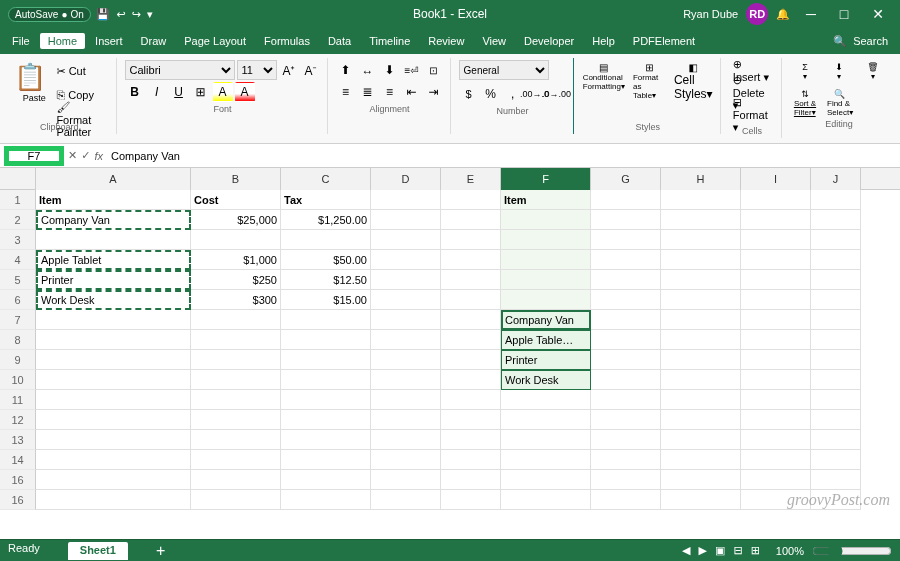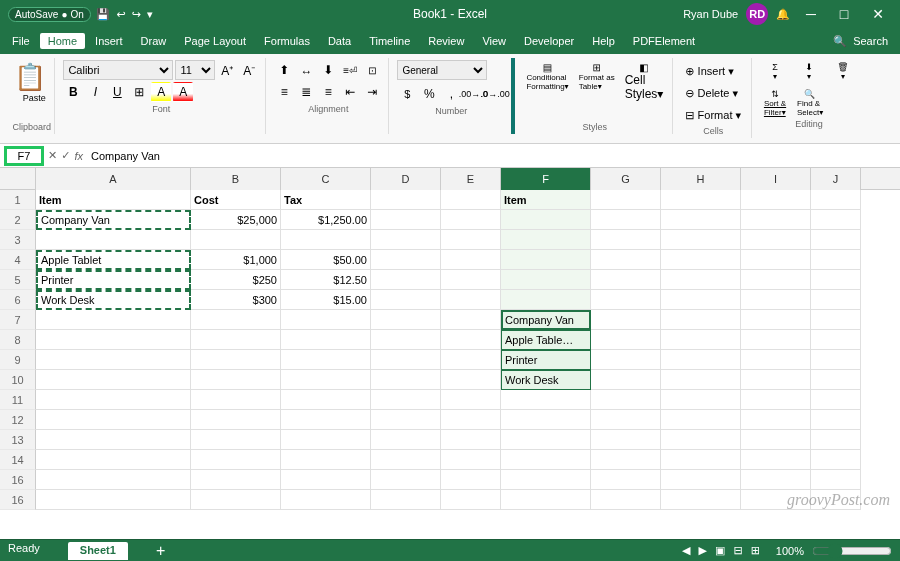--- a/index.html
+++ b/index.html
@@ -80,21 +80,21 @@
     .font-size-select { width: 40px; height: 20px; font-size: 11px; border: 1px solid #ccc; }
     .font-btn { width: 20px; height: 20px; border: 1px solid transparent; background: none; cursor: pointer; font-size: 12px; display: flex; align-items: center; justify-content: center; border-radius: 2px; }
     .font-btn.bold { font-weight: bold; }
     .font-btn.italic { font-style: italic; }
     .font-btn.underline { text-decoration: underline; }
 
     
     .align-group { padding: 2px 6px; border-right: 1px solid #ddd; position: relative; min-height: 76px; }
 
     
-    .number-group { padding: 2px 6px; border-right: 4px solid #0f766e; position: relative; min-height: 76px; }
+    .number-group { padding: 2px 6px; border-right: 1px solid #0f766e; position: relative; min-height: 76px; }
 
     
     .styles-group { padding: 2px 6px; border-right: 1px solid #ddd; position: relative; min-height: 76px; display: flex; flex-direction: column; }
 
     
     .cells-group { padding: 2px 6px; border-right: 1px solid #ddd; position: relative; min-height: 76px; }
 
     
     .editing-group { padding: 2px 6px; position: relative; min-height: 76px; }
 
@@ -102,23 +102,23 @@
     #formula-bar {
       background: white;
       border-bottom: 1px solid #ccc;
       height: 24px;
       display: flex;
       align-items: center;
       padding: 0 4px;
       gap: 4px;
     }
     .name-box {
-      width: 40px;
+      width: 60px;
       height: 20px;
-      border: 3px solid #22c55e;
+      border: 5px solid #22c55e;
       font-size: 11px;
       padding: 0 4px;
       text-align: center;
     }
     .formula-input {
       flex: 1;
       height: 20px;
       border: none;
       outline: none;
       font-size: 11px;
@@ -299,20 +299,25 @@
 </div>
 
 <div id="ribbon">
   <div class="ribbon-section">
 
     <div class="clipboard-group">
       <div class="paste-btn">
         <span class="paste-icon">📋</span>
         <span style="font-size:9px;padding-left:8px;">Paste</span>
       </div>
+      <div class="clipboard-sub">
+        <div class="rb-sm">✂ Cut</div>
+        <div class="rb-sm">⎘ Copy</div>
+        <div class="rb-sm">🖌 Format Painter</div>
+      </div>
       <div class="clipboard-label">Clipboard</div>
     </div>
 
     <div class="font-group">
       <div class="font-row">
         <select class="font-select">
           <option>Calibri</option>
         </select>
         <select class="font-size-select">
           <option>11</option>

